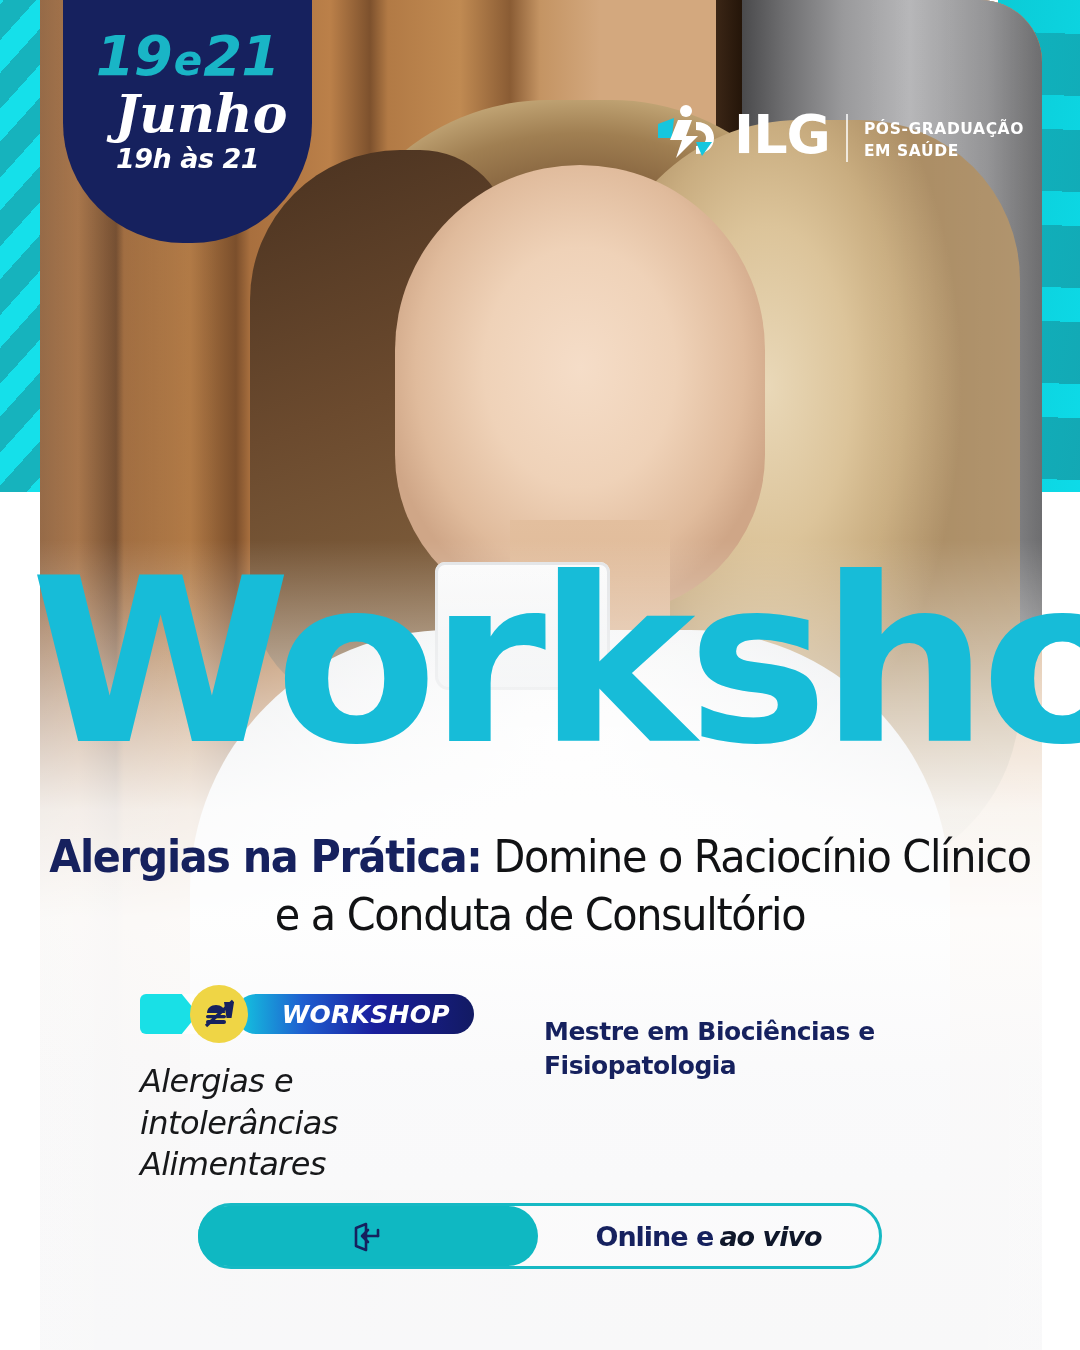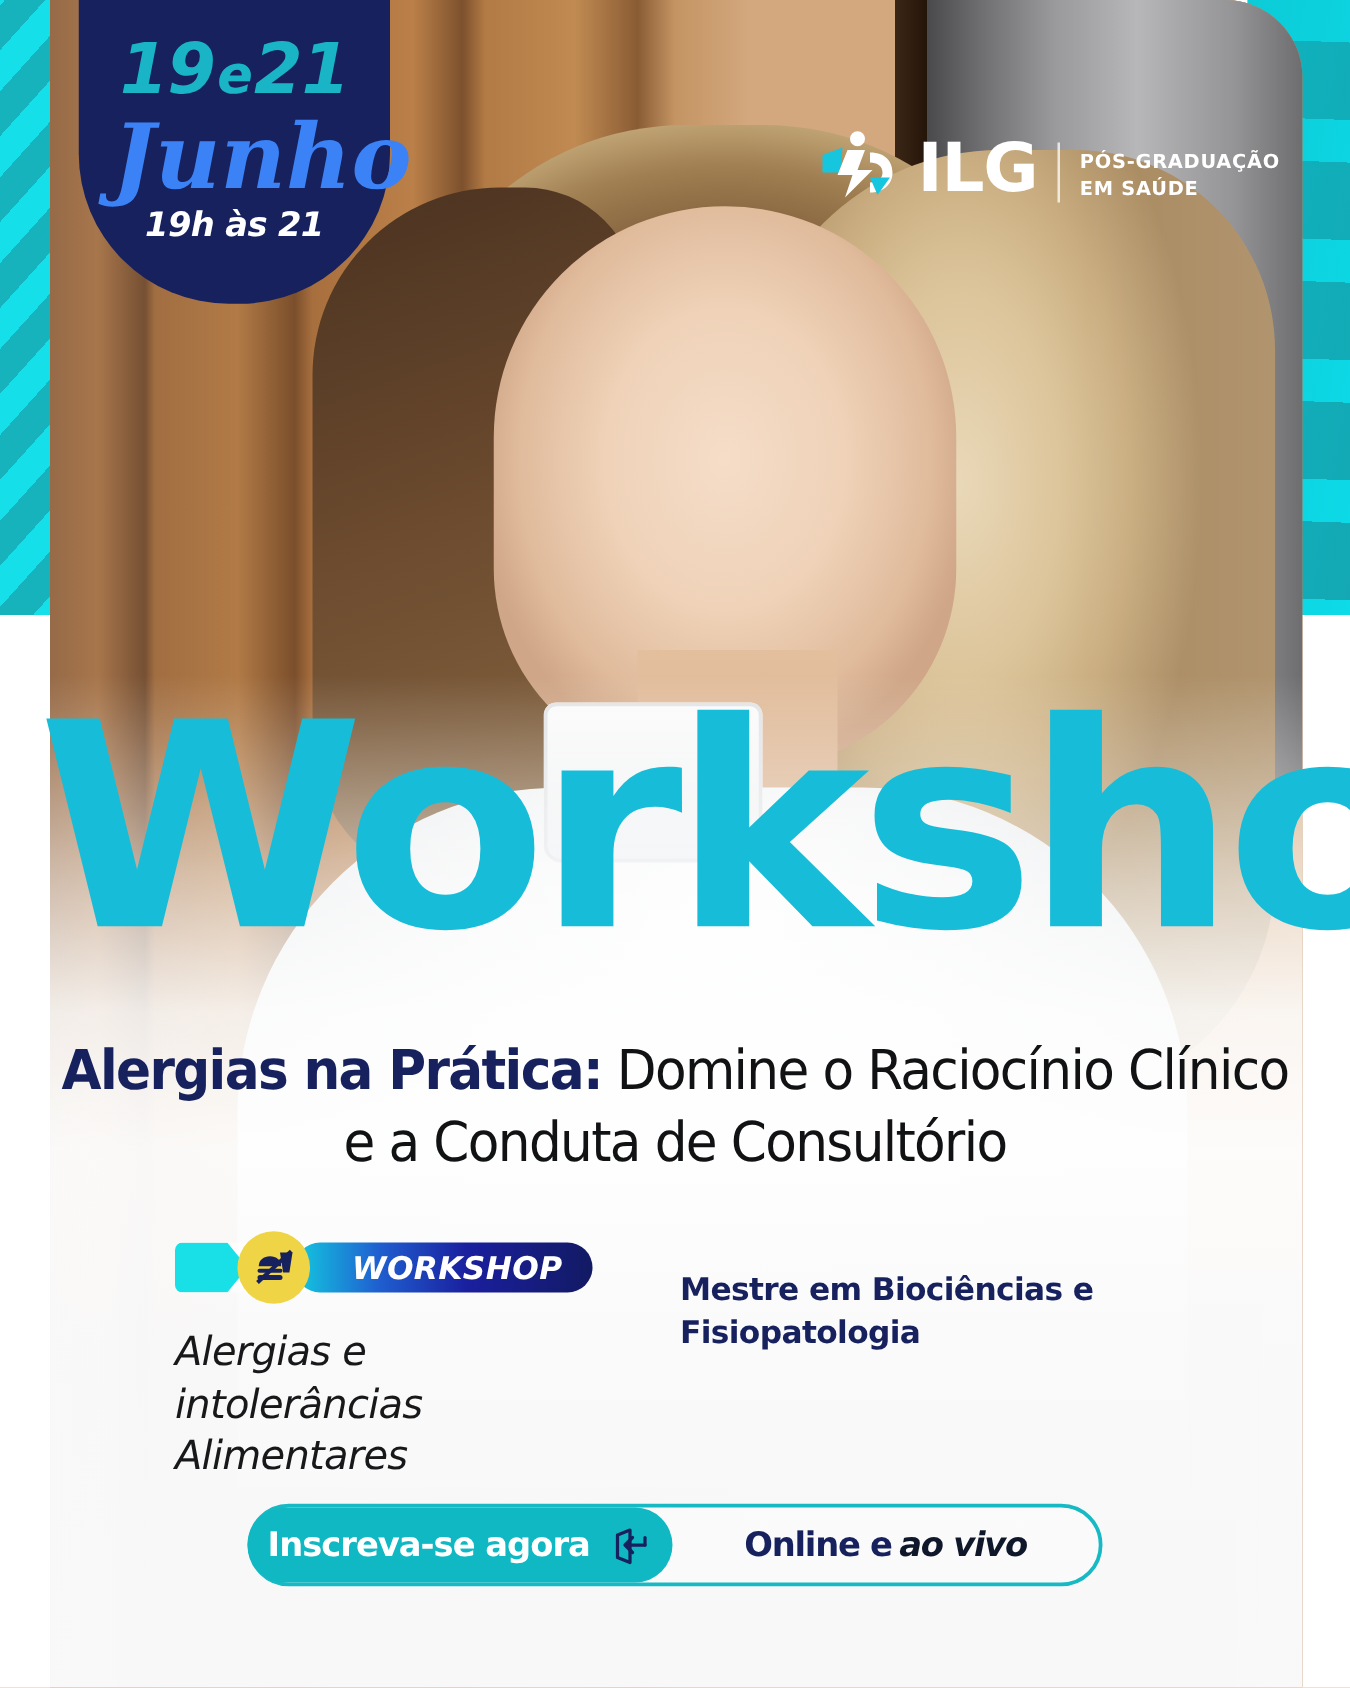--- a/index.html
+++ b/index.html
@@ -136,22 +136,22 @@
     z-index:5;text-align:center;color:#fff;
   }
   .date-big{
     font-family:"DejaVu Sans", sans-serif;
     font-weight:700;font-style:italic;font-size:56px;
     color:#19b5c6;letter-spacing:-1px;margin-top:28px;line-height:1;
   }
   .date-big .e{font-size:42px;padding:0 2px;}
   .date-month{
     font-family:"DejaVu Serif", serif;
-    font-weight:700;font-style:italic;font-size:72px;
-    color:#3b82f6;line-height:1.08;margin-top:2px;padding-left:27px;
+    font-weight:700;font-style:italic;font-size:52px;
+    color:#ffffff;line-height:1.08;margin-top:2px;padding-left:27px;
   }
   .date-time{
     font-family:"DejaVu Sans", sans-serif;
     font-weight:700;font-style:italic;font-size:27px;
     color:#ffffff;margin-top:1px;letter-spacing:-.5px;
   }
 
   
   .logo{
     position:absolute;right:56px;top:104px;z-index:6;
@@ -348,21 +348,20 @@
     </div>
 
     <div class="info-right">
       <div class="speaker-role">Mestre em Biociências e Fisiopatologia</div>
     </div>
 
   </div>
 
   <div class="cta">
     <div class="cta-left">
-      <span>Inscreva-se agora</span>
       <svg width="32" height="32" viewBox="0 0 32 32">
         <path d="M14 4 L4 8 L4 26 L14 30 Z" fill="none" stroke="#16215e" stroke-width="2.6" stroke-linejoin="round"></path>
         <line x1="26" y1="16" x2="11" y2="16" stroke="#16215e" stroke-width="2.6" stroke-linecap="round"></line>
         <polyline points="16,10 10,16 16,22" fill="none" stroke="#16215e" stroke-width="2.6" stroke-linecap="round" stroke-linejoin="round"></polyline>
         <line x1="26" y1="16" x2="26" y2="10" stroke="#16215e" stroke-width="2.6" stroke-linecap="round"></line>
       </svg>
     </div>
     <div class="cta-right">
       <span class="a">Online e</span>
       <span class="b">ao vivo</span>

